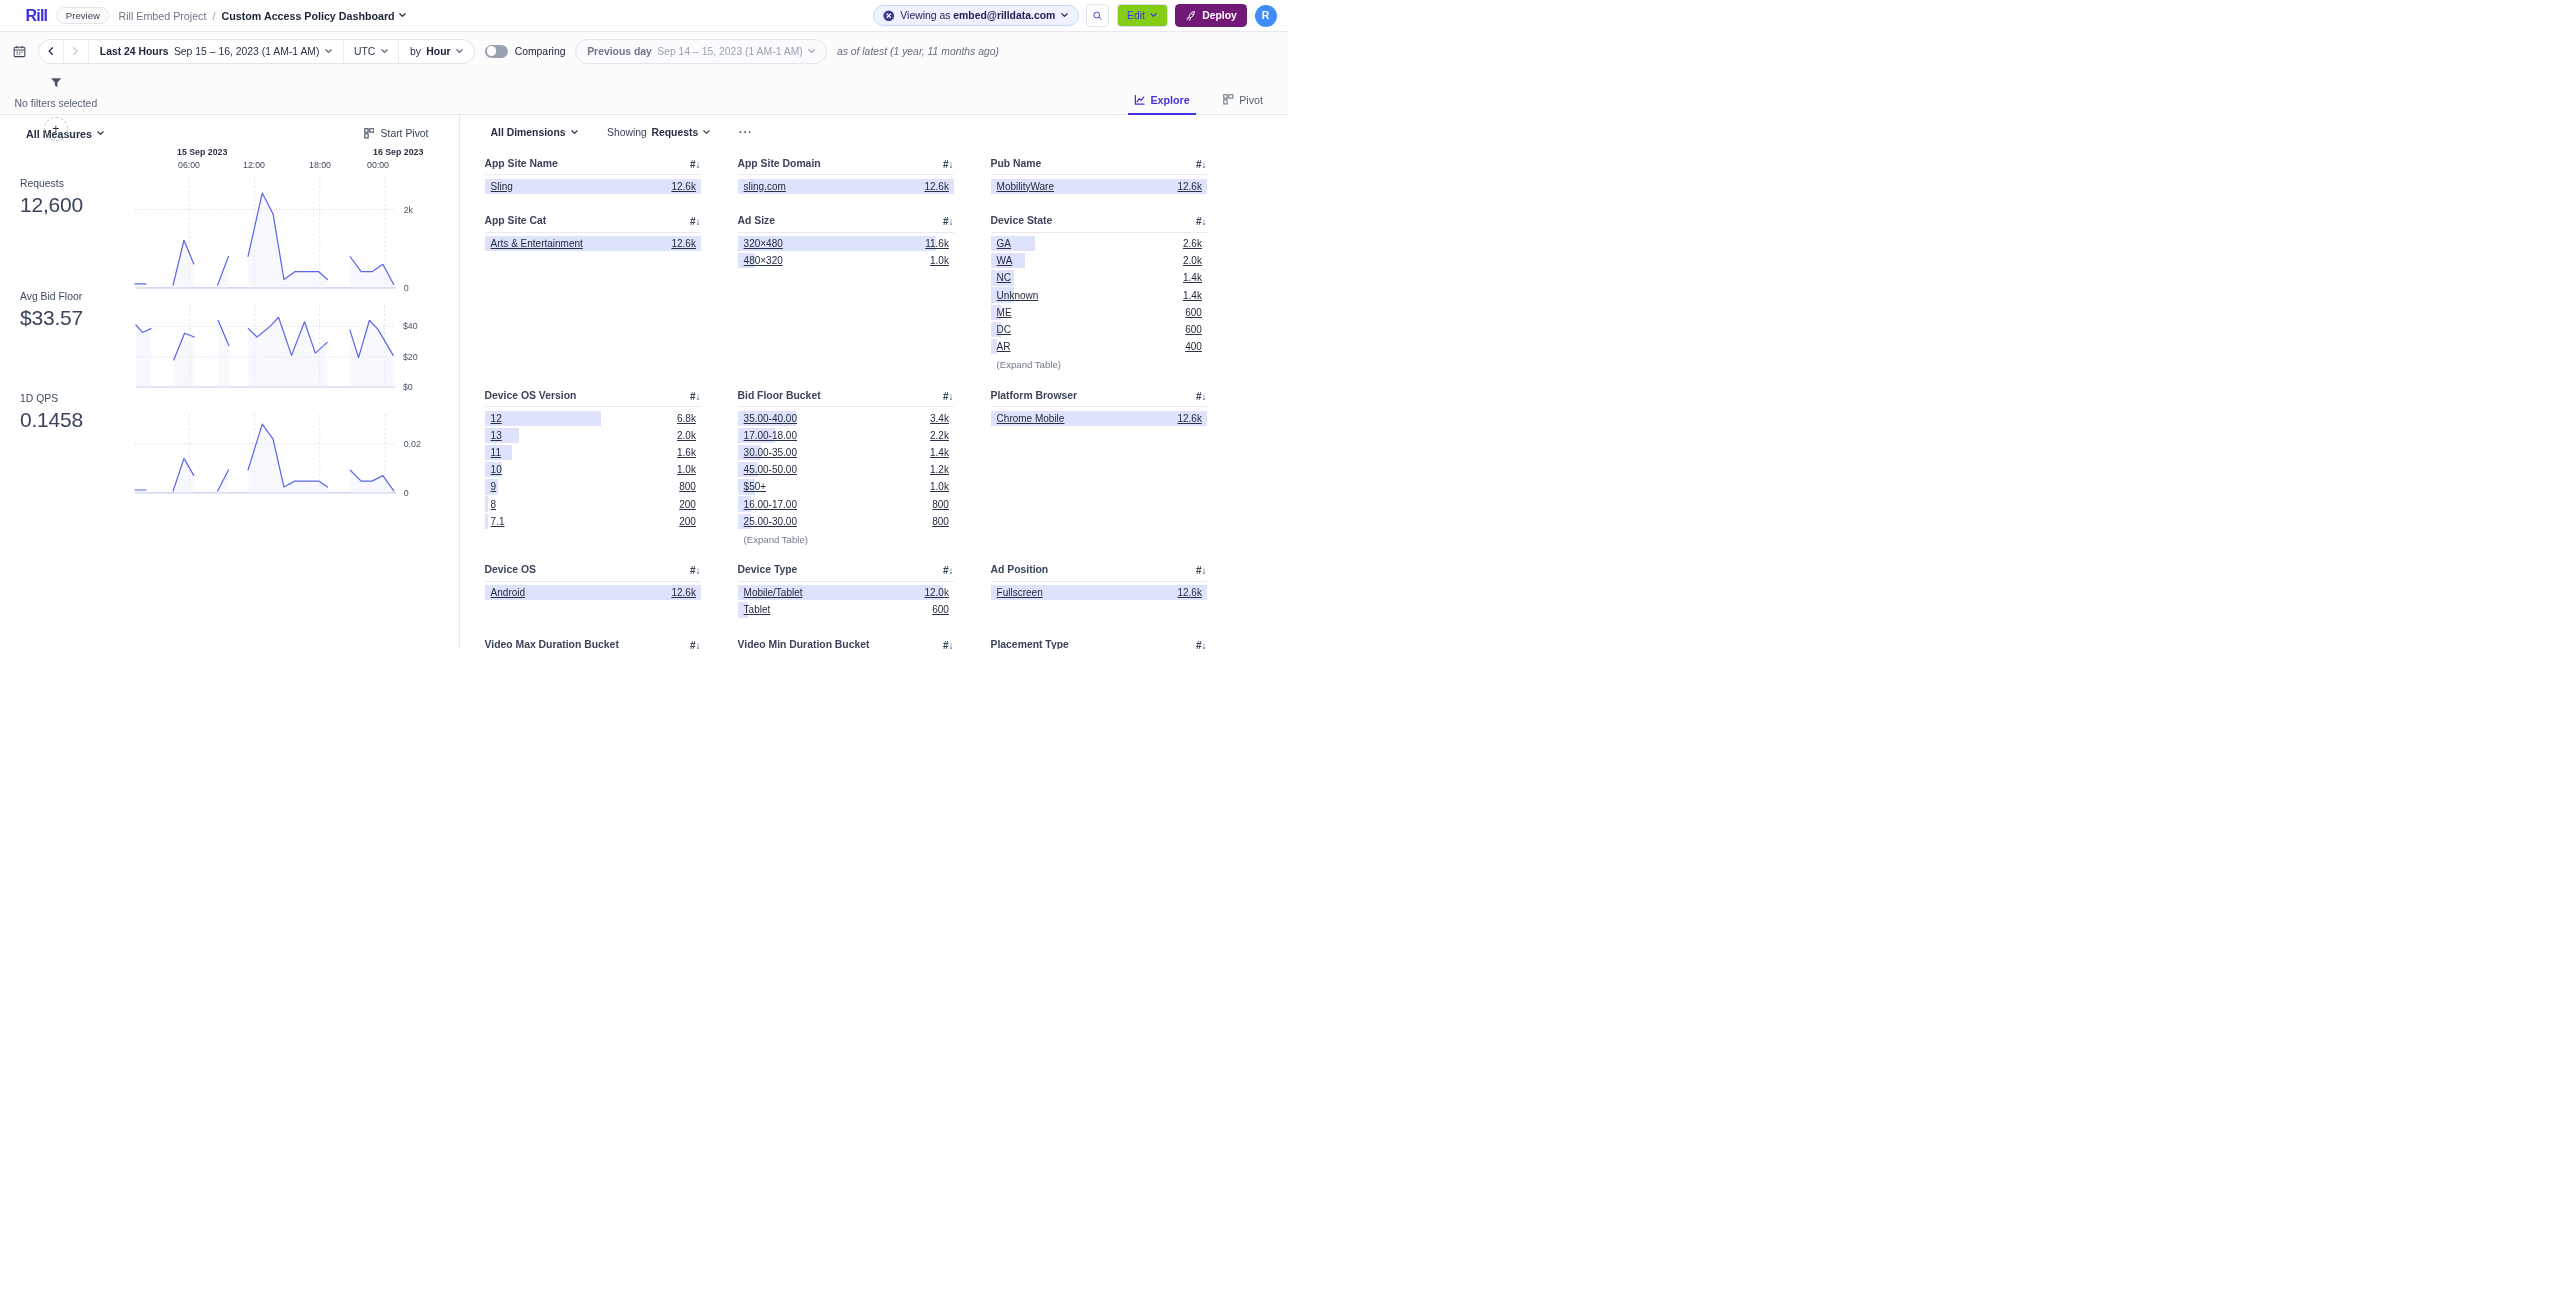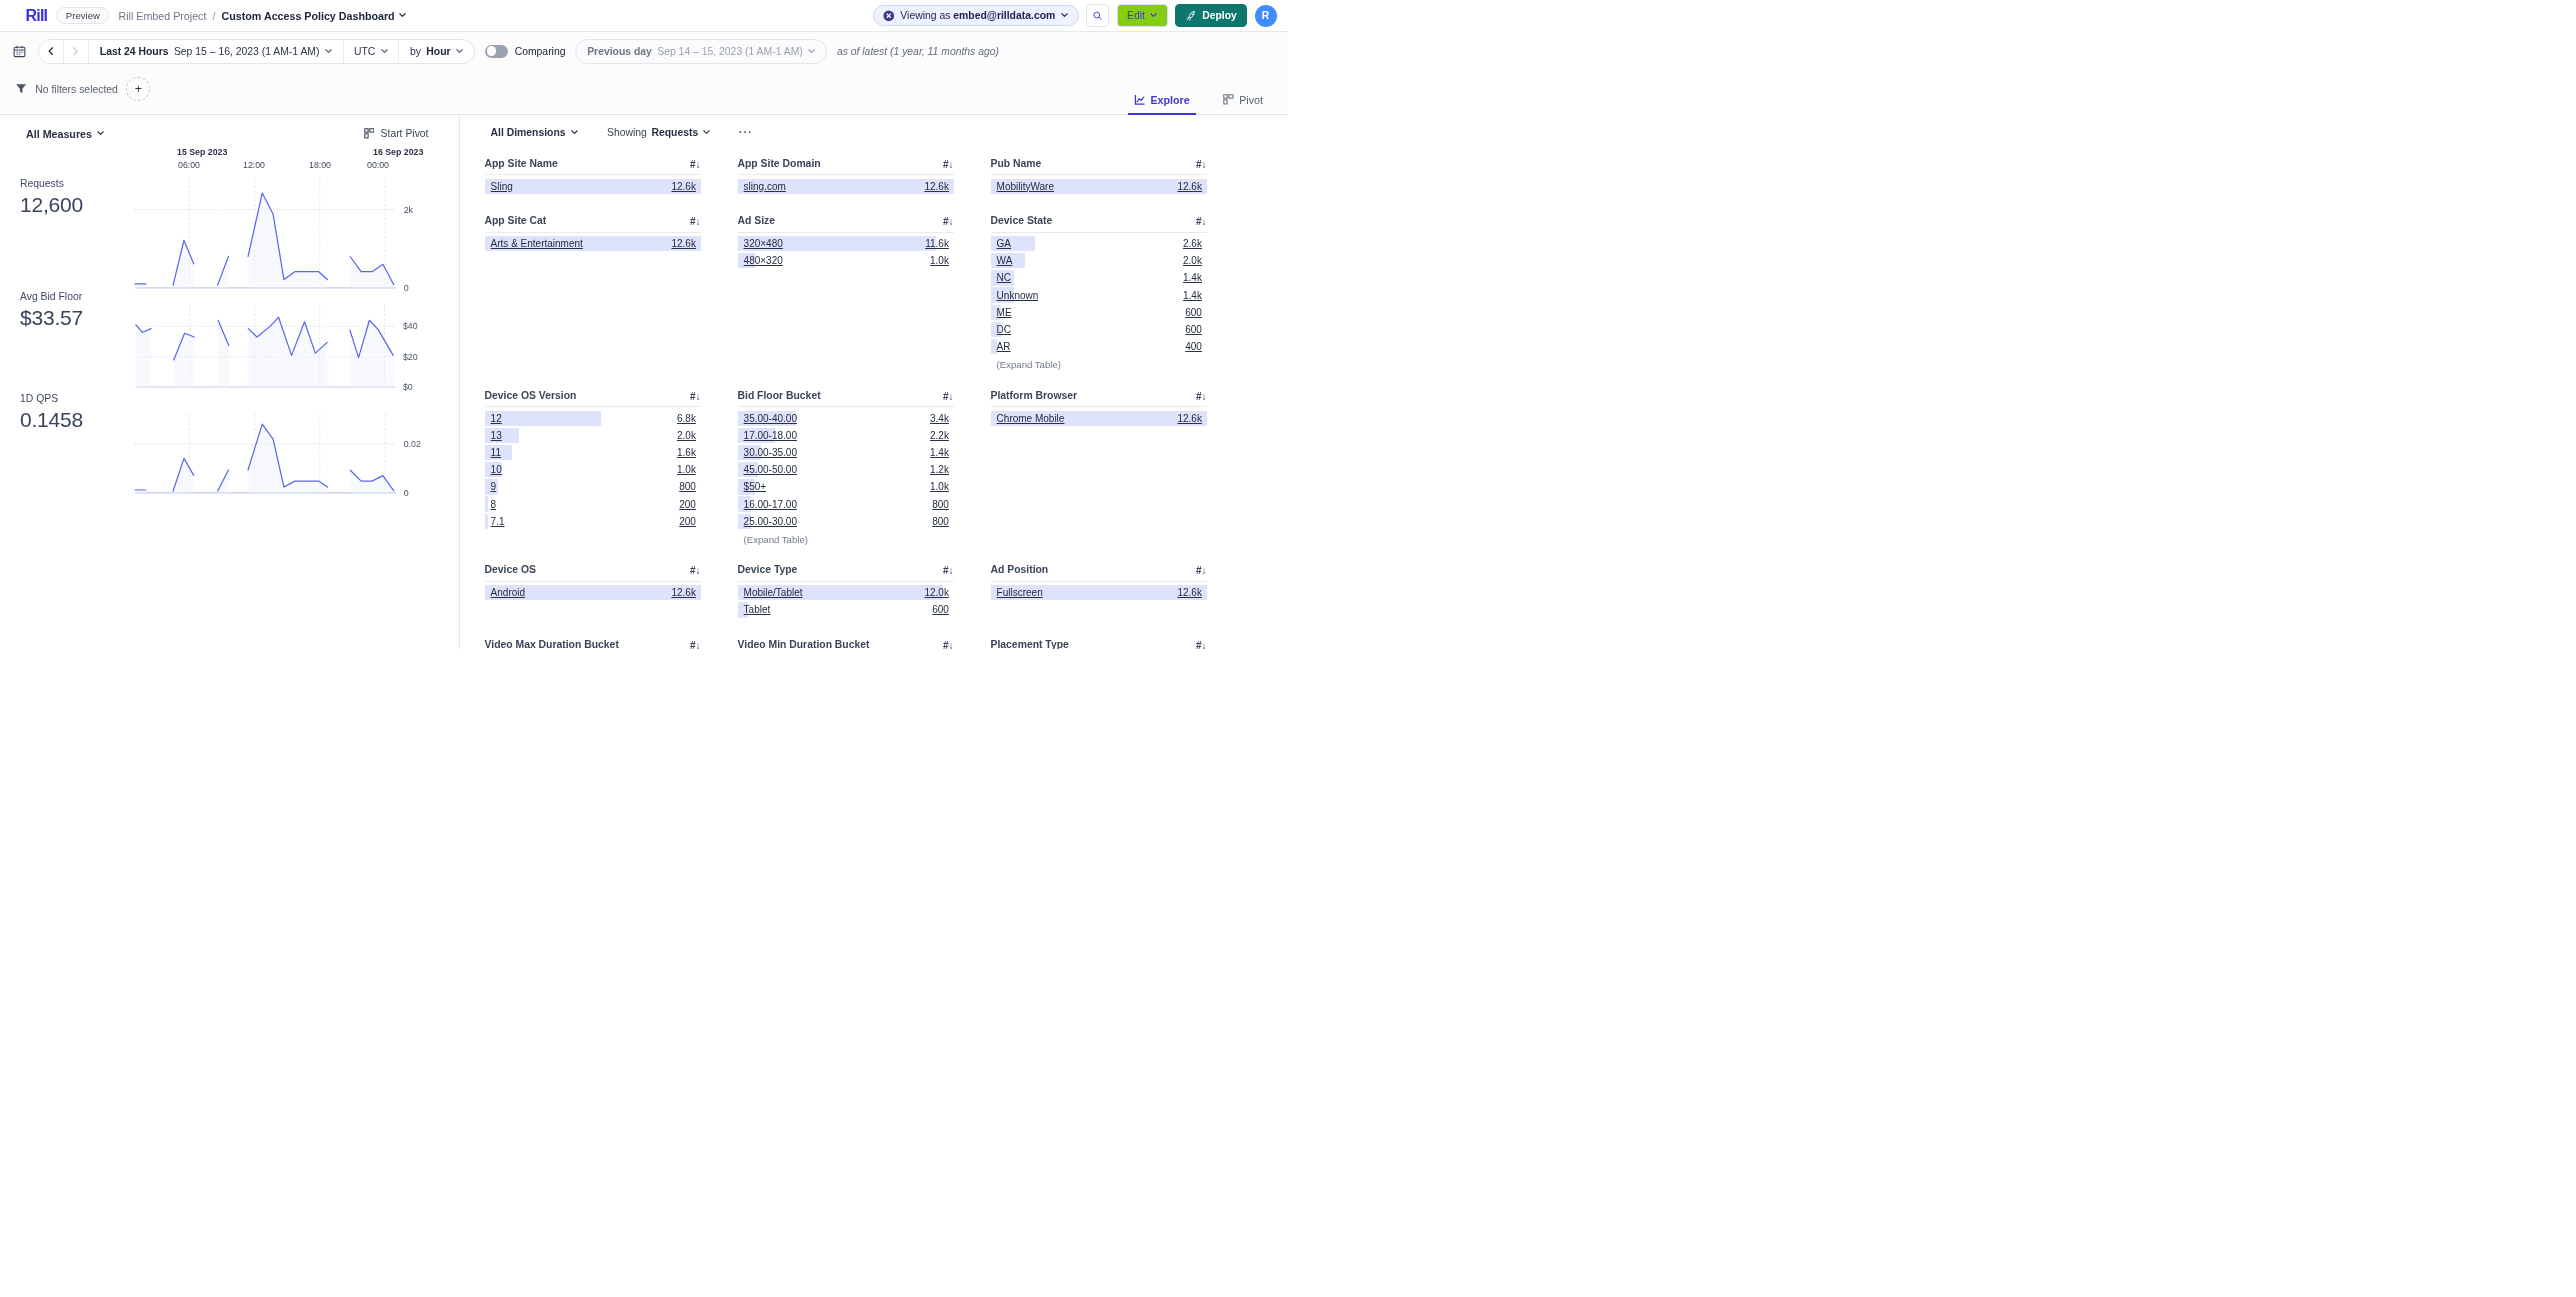--- a/index.html
+++ b/index.html
@@ -13,21 +13,21 @@
   .pill-preview{border:0.8px solid #E3E5EA;background:#FBFBFC;border-radius:766px;padding:2.3px 8.4px;font-size:9.6px;color:#3C4454;}
   .crumbs{display:flex;align-items:center;gap:6.1px;font-size:10.7px;}
   .crumb-proj{color:#6E7687;}
   .crumb-sep{color:#9AA1AE;}
   .crumb-dash{color:#1B2337;font-weight:600;display:flex;align-items:center;gap:4.6px;}
   .top-right{margin-left:auto;display:flex;align-items:center;gap:7.7px;}
   .pill-viewing{display:flex;align-items:center;gap:6.1px;background:#EEF1FE;border:0.8px solid #CBD3F9;border-radius:766px;padding:3.8px 9.2px;font-size:10.4px;color:#232257;}
   .pill-viewing b{font-weight:700;}
   .btn-sq{width:23px;height:23px;border:0.8px solid #E2E4EA;border-radius:4.6px;background:#fff;display:flex;align-items:center;justify-content:center;}
   .btn-edit{height:23px;border:0.8px solid #DADDF2;border-radius:4.6px;background:#84cc16;display:flex;align-items:center;gap:5.4px;padding:0 9.2px;font-size:10.4px;font-weight:500;color:#4238D8;}
-  .btn-deploy{height:23px;border-radius:4.6px;background:#0f766e;display:flex;align-items:center;gap:5.4px;padding:0 10px;font-size:10.4px;font-weight:600;color:#fff;border:none;}
+  .btn-deploy{height:23px;border-radius:4.6px;background:#701a75;display:flex;align-items:center;gap:5.4px;padding:0 10px;font-size:10.4px;font-weight:600;color:#fff;border:none;}
   .avatar{width:22px;height:22px;border-radius:50%;background:#3F8CFA;color:#fff;font-size:10.4px;font-weight:700;display:flex;align-items:center;justify-content:center;}
   .chev{display:inline-block;flex:none;}
 
   
   .subbar{background:#FCFCFD;border-bottom:0.8px solid #E3E5EB;}
   .toolbar{height:38px;display:flex;align-items:center;padding:0 11.5px;gap:10px;}
   .icon-btn{background:none;border:none;display:flex;align-items:center;justify-content:center;padding:1.5px;}
   .pillgroup{display:flex;align-items:center;height:25px;border:0.8px solid #E4E6EC;border-radius:766px;background:#fff;overflow:hidden;}
   .pg-sep{width:0.8px;height:100%;background:#ECEDF1;}
   .pg-nav{width:24.5px;height:100%;display:flex;align-items:center;justify-content:center;background:none;border:none;}
@@ -38,21 +38,21 @@
   .toggle-wrap{display:flex;align-items:center;gap:7px;font-size:10.4px;color:#181F33;}
   .toggle{width:23px;height:13px;border-radius:7px;background:#98A1B0;position:relative;flex:none;}
   .toggle .knob{position:absolute;left:1.9px;top:1.9px;width:9.2px;height:9.2px;border-radius:50%;background:#fff;}
   .pill-compare{display:flex;align-items:center;gap:5.4px;height:25px;border:0.8px solid #E4E6EC;border-radius:766px;background:#FBFBFD;padding:0 10.7px;font-size:10.4px;}
   .pill-compare .b{font-weight:700;color:#6F7787;}
   .pill-compare .d{color:#9AA1B0;}
   .pill-compare .chev{color:#9AA1B0;}
   .asof{font-style:italic;font-size:10.4px;color:#646C7C;}
 
   .filterbar{height:44px;position:relative;}
-  .filters-left{position:absolute;left:14.6px;top:7px;display:flex;align-items:center;gap:8.4px;}
+  .filters-left{position:absolute;left:14.6px;top:7px;display:flex;align-items:center;gap:8.4px;flex-direction:column;}
   .nofilters{font-size:10.4px;color:#57606F;}
   .addfilter{width:24px;height:24px;border-radius:50%;border:1.2px dashed #C3C9D4;background:none;color:#2A3245;font-size:12.3px;line-height:1;display:flex;align-items:center;justify-content:center;}
   .tabs{position:absolute;right:19px;bottom:-0.8px;display:flex;gap:21.5px;}
   .tab{display:flex;align-items:center;gap:5.4px;padding-bottom:7px;font-size:10.7px;background:none;border:none;border-bottom:2.3px solid transparent;}
   .tab.active{color:#4133E0;font-weight:600;border-bottom-color:#4133E0;}
   .tab.inactive{color:#555E6F;}
 
   
   .content{display:flex;height:534px;}
   .measures{width:460px;flex:none;border-right:0.8px solid #E6E8EE;padding:11.5px 0 0 20px;}

